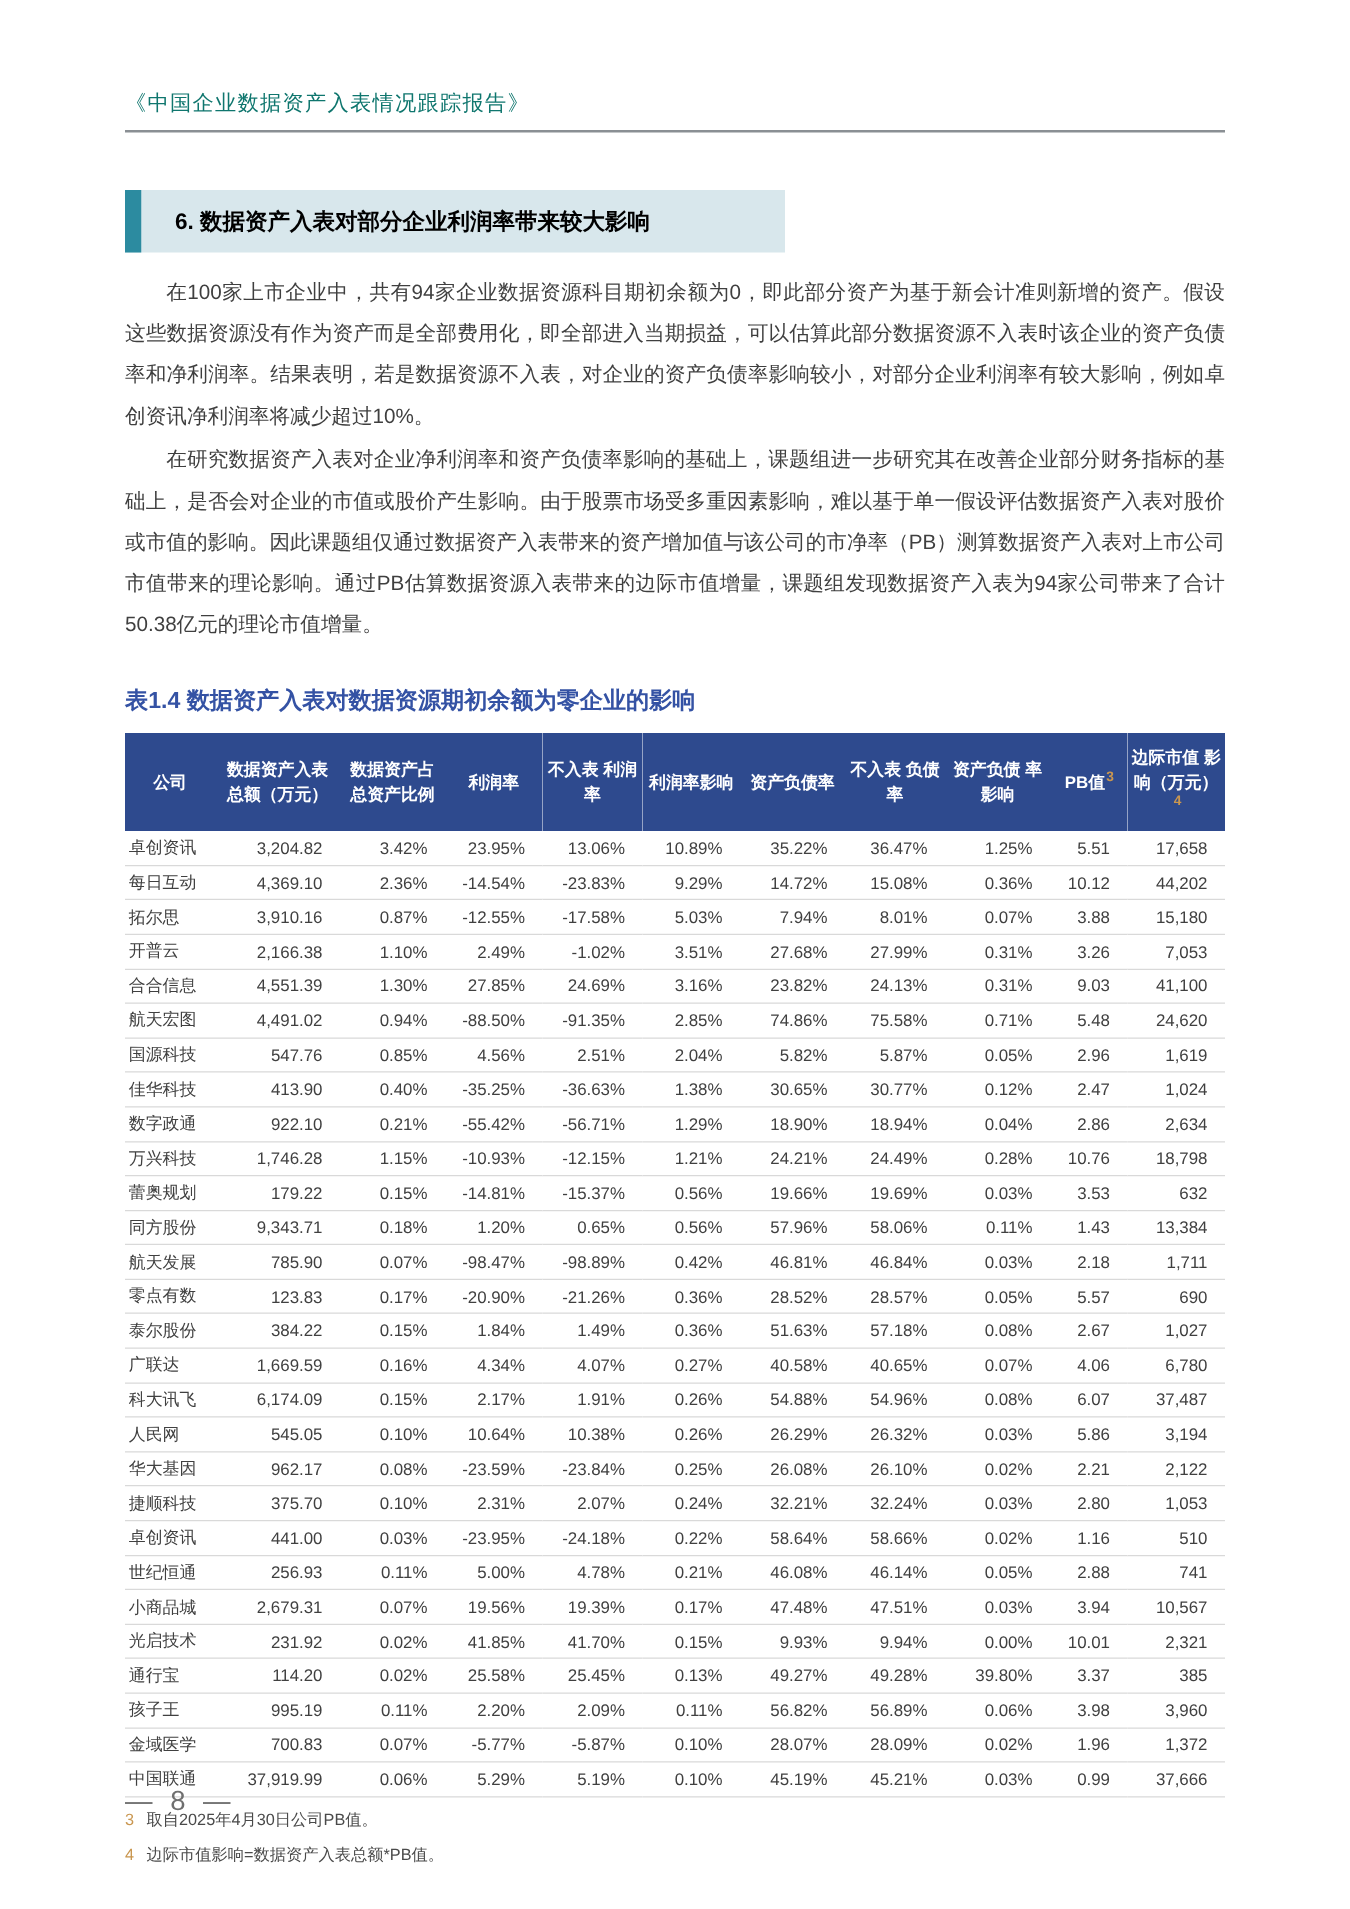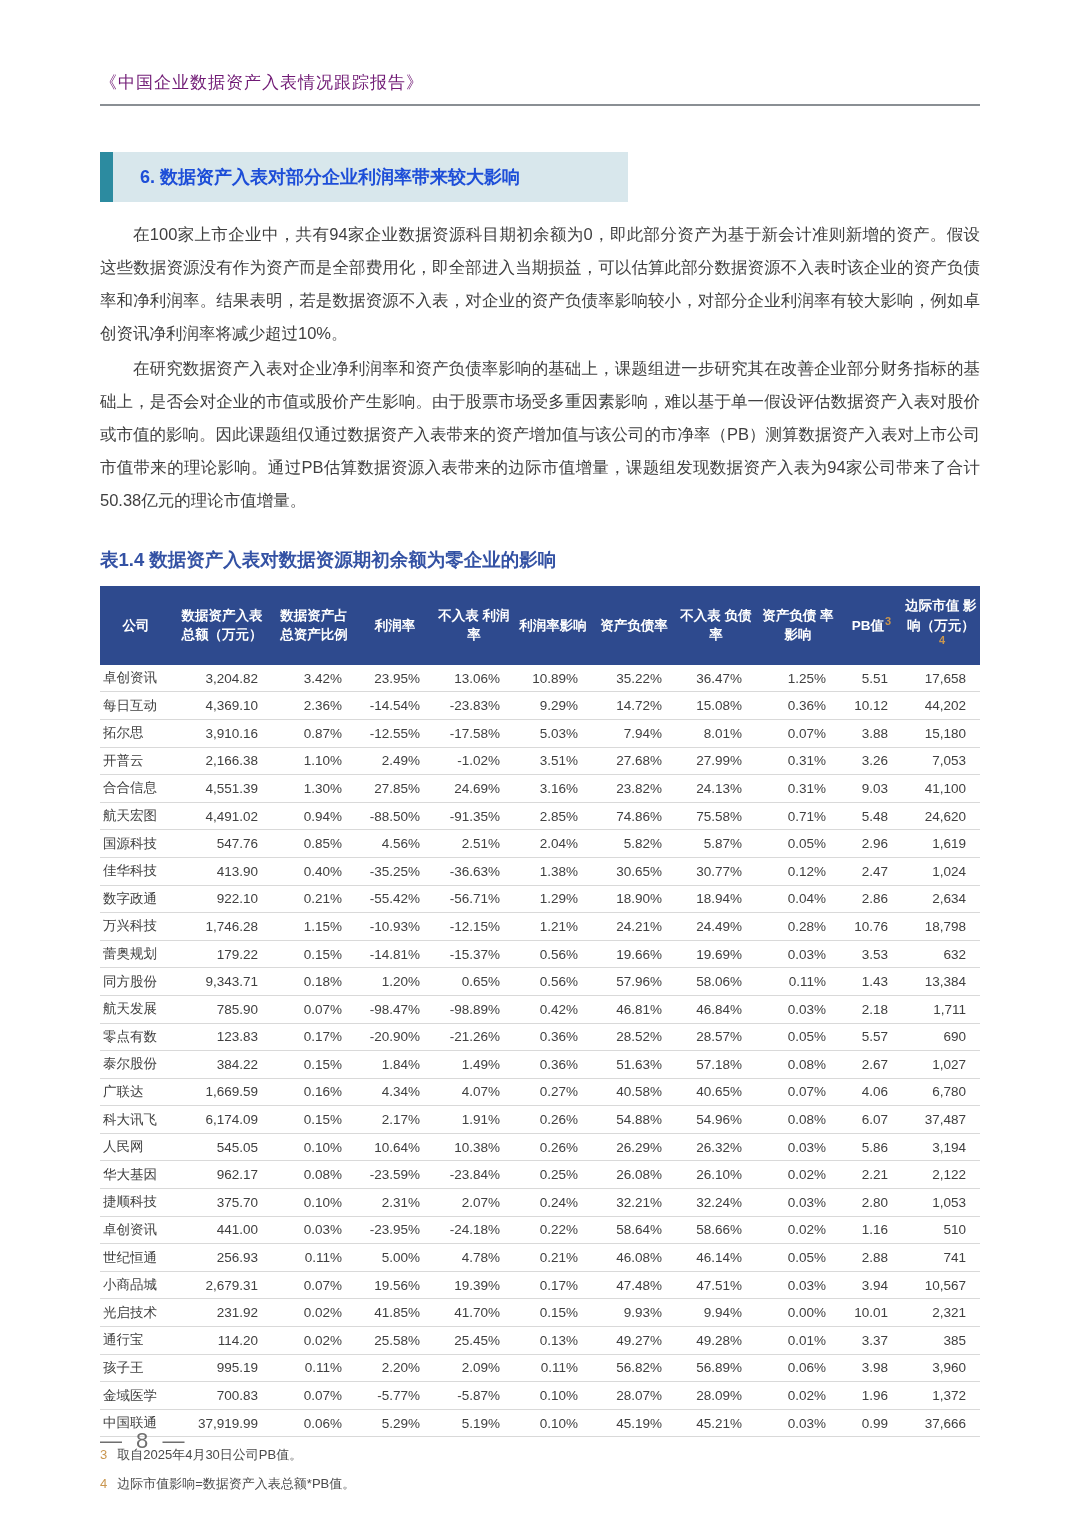--- a/index.html
+++ b/index.html
@@ -20,40 +20,40 @@
     width:1080px;height:1527px;
     background:#ffffff;
     overflow:hidden;
   }
   .content{
     position:absolute;left:100px;top:0;width:880px;
   }
   
   .doc-header{padding-top:72px;}
   .doc-title{
-    font-size:17px;color:#701a75;letter-spacing:1px;line-height:1.3;
+    font-size:17px;color:#0f766e;letter-spacing:1px;line-height:1.3;
   }
   .header-rule{
     margin-top:10px;height:2px;background:#8a8f94;width:100%;
   }
   
   .section-heading{
     margin-top:46px;
     width:528px;height:50px;
     background:var(--section-bg);
     display:flex;align-items:center;
     position:relative;
   }
   .accent-bar{
     position:absolute;left:0;top:0;bottom:0;width:13px;
     background:var(--accent-teal);
   }
   .section-text{
     padding-left:40px;
-    font-size:18px;font-weight:bold;color:#1d4ed8;
+    font-size:18px;font-weight:bold;color:#000000;
   }
   
   .body-para{
     margin-top:16px;
     font-size:16.5px;line-height:33px;color:var(--body-text);
     text-align:justify;text-indent:2em;
   }
   .body-para + .body-para{margin-top:2px;}
   
   .table-title{
@@ -450,21 +450,21 @@
           </tr>
           <tr>
             <td class="cell-company">通行宝</td>
             <td class="cell-num">114.20</td>
             <td class="cell-num">0.02%</td>
             <td class="cell-num">25.58%</td>
             <td class="cell-num">25.45%</td>
             <td class="cell-num">0.13%</td>
             <td class="cell-num">49.27%</td>
             <td class="cell-num">49.28%</td>
-            <td class="cell-num">0.01%</td>
+            <td class="cell-num">39.80%</td>
             <td class="cell-num">3.37</td>
             <td class="cell-num">385</td>
           </tr>
           <tr>
             <td class="cell-company">孩子王</td>
             <td class="cell-num">995.19</td>
             <td class="cell-num">0.11%</td>
             <td class="cell-num">2.20%</td>
             <td class="cell-num">2.09%</td>
             <td class="cell-num">0.11%</td>

